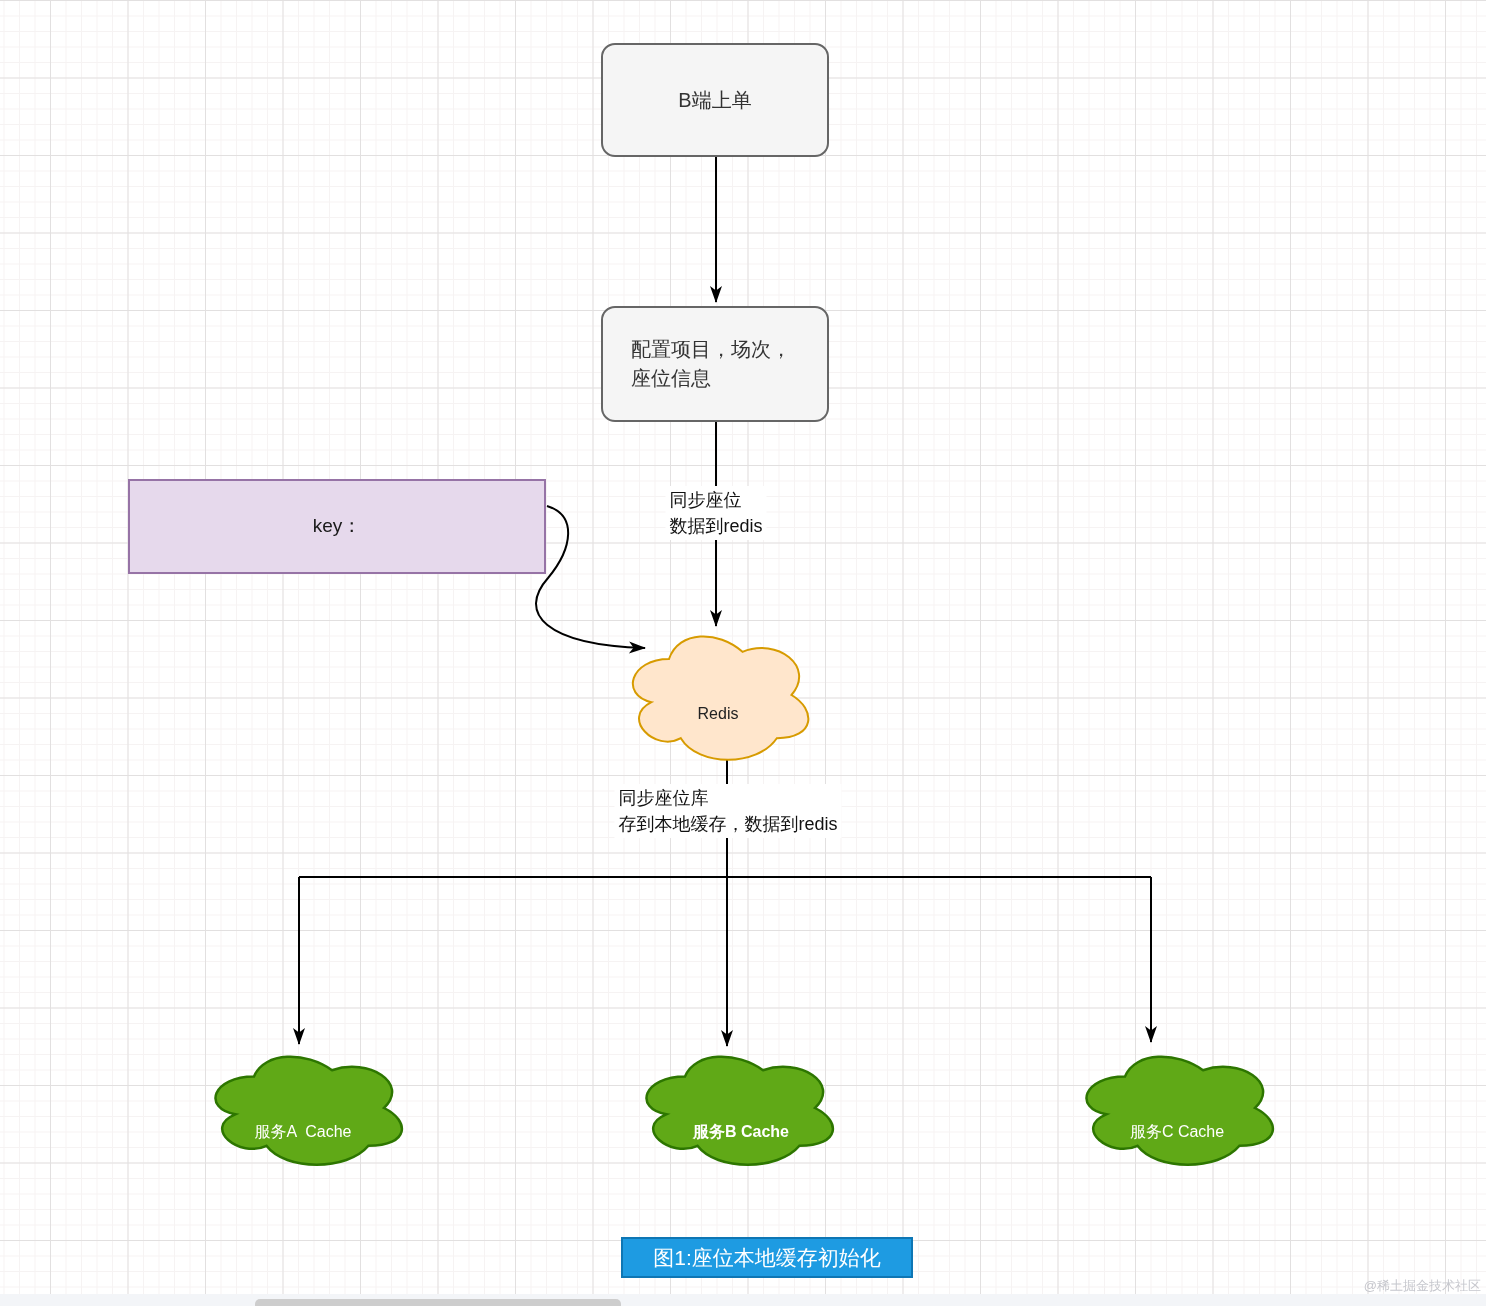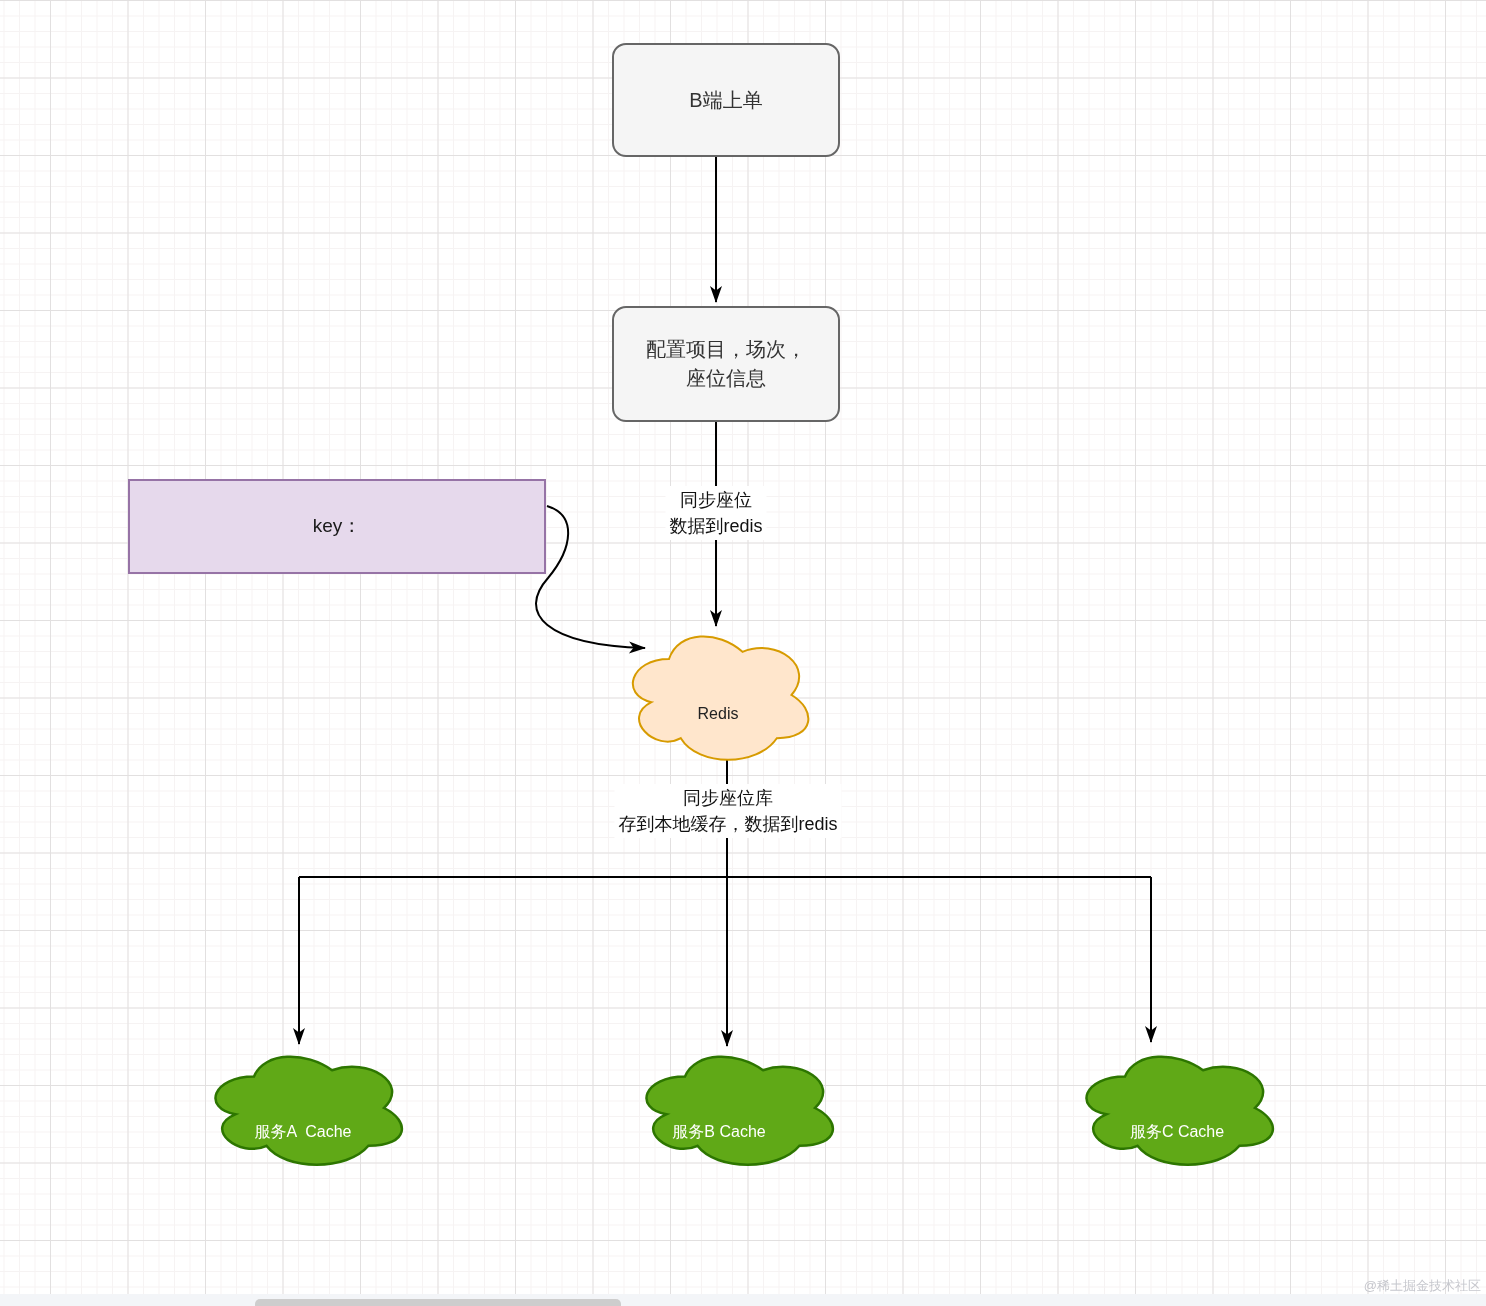--- a/index.html
+++ b/index.html
@@ -45,45 +45,43 @@
   }
   .node-box {
     position: absolute;
     box-sizing: border-box;
     background: #f5f5f5;
     border: 2px solid #666666;
     border-radius: 14px;
     display: flex;
     align-items: center;
     justify-content: center;
-    text-align: center;
+    text-align: left;
     font-size: 20px;
     color: #333333;
     line-height: 1.45;
-    margin-left: 11px;
   }
   .note-box {
     position: absolute;
     box-sizing: border-box;
     background: #e6d9ec;
     border: 2px solid #9673a6;
     display: flex;
     align-items: center;
     justify-content: center;
     text-align: center;
     font-size: 19px;
     color: #1a1a1a;
     line-height: 1.4;
   }
   .edge-label {
     position: absolute;
     transform: translate(-50%, -50%);
     background: #ffffff;
     padding: 1px 4px;
-    text-align: center;
     font-size: 18px;
     color: #111111;
     line-height: 26px;
     white-space: nowrap;
   }
   .cloud-label {
     position: absolute;
     transform: translate(-50%, -50%);
     font-size: 16px;
     text-align: center;
@@ -176,22 +174,25 @@
     <div>数据到redis</div>
   </div>
 
   <div class="edge-label" style="left:728px; top:811px;">
     <div>同步座位库</div>
     <div>存到本地缓存，数据到redis</div>
   </div>
 
   <div class="cloud-label dark" style="left:718px; top:690px;">Redis</div>
   <div class="cloud-label light" style="left:303px; top:1108px;">服务A  Cache</div>
-  <div class="cloud-label light" style="left:719px; top:1108px;">服务B Cache</div>
+  <div class="cloud-label light" style="left:741px; top:1108px;font-weight:bold;">服务B Cache</div>
   <div class="cloud-label light" style="left:1177px; top:1108px;">服务C Cache</div>
 
+  <div class="caption-badge">
+    <span>图1:座位本地缓存初始化</span>
+  </div>
 
   <div class="watermark">@稀土掘金技术社区</div>
 
   <div class="bottom-strip"></div>
   <div class="hscroll-thumb"></div>
 
 </div>
 
 </body></html>

